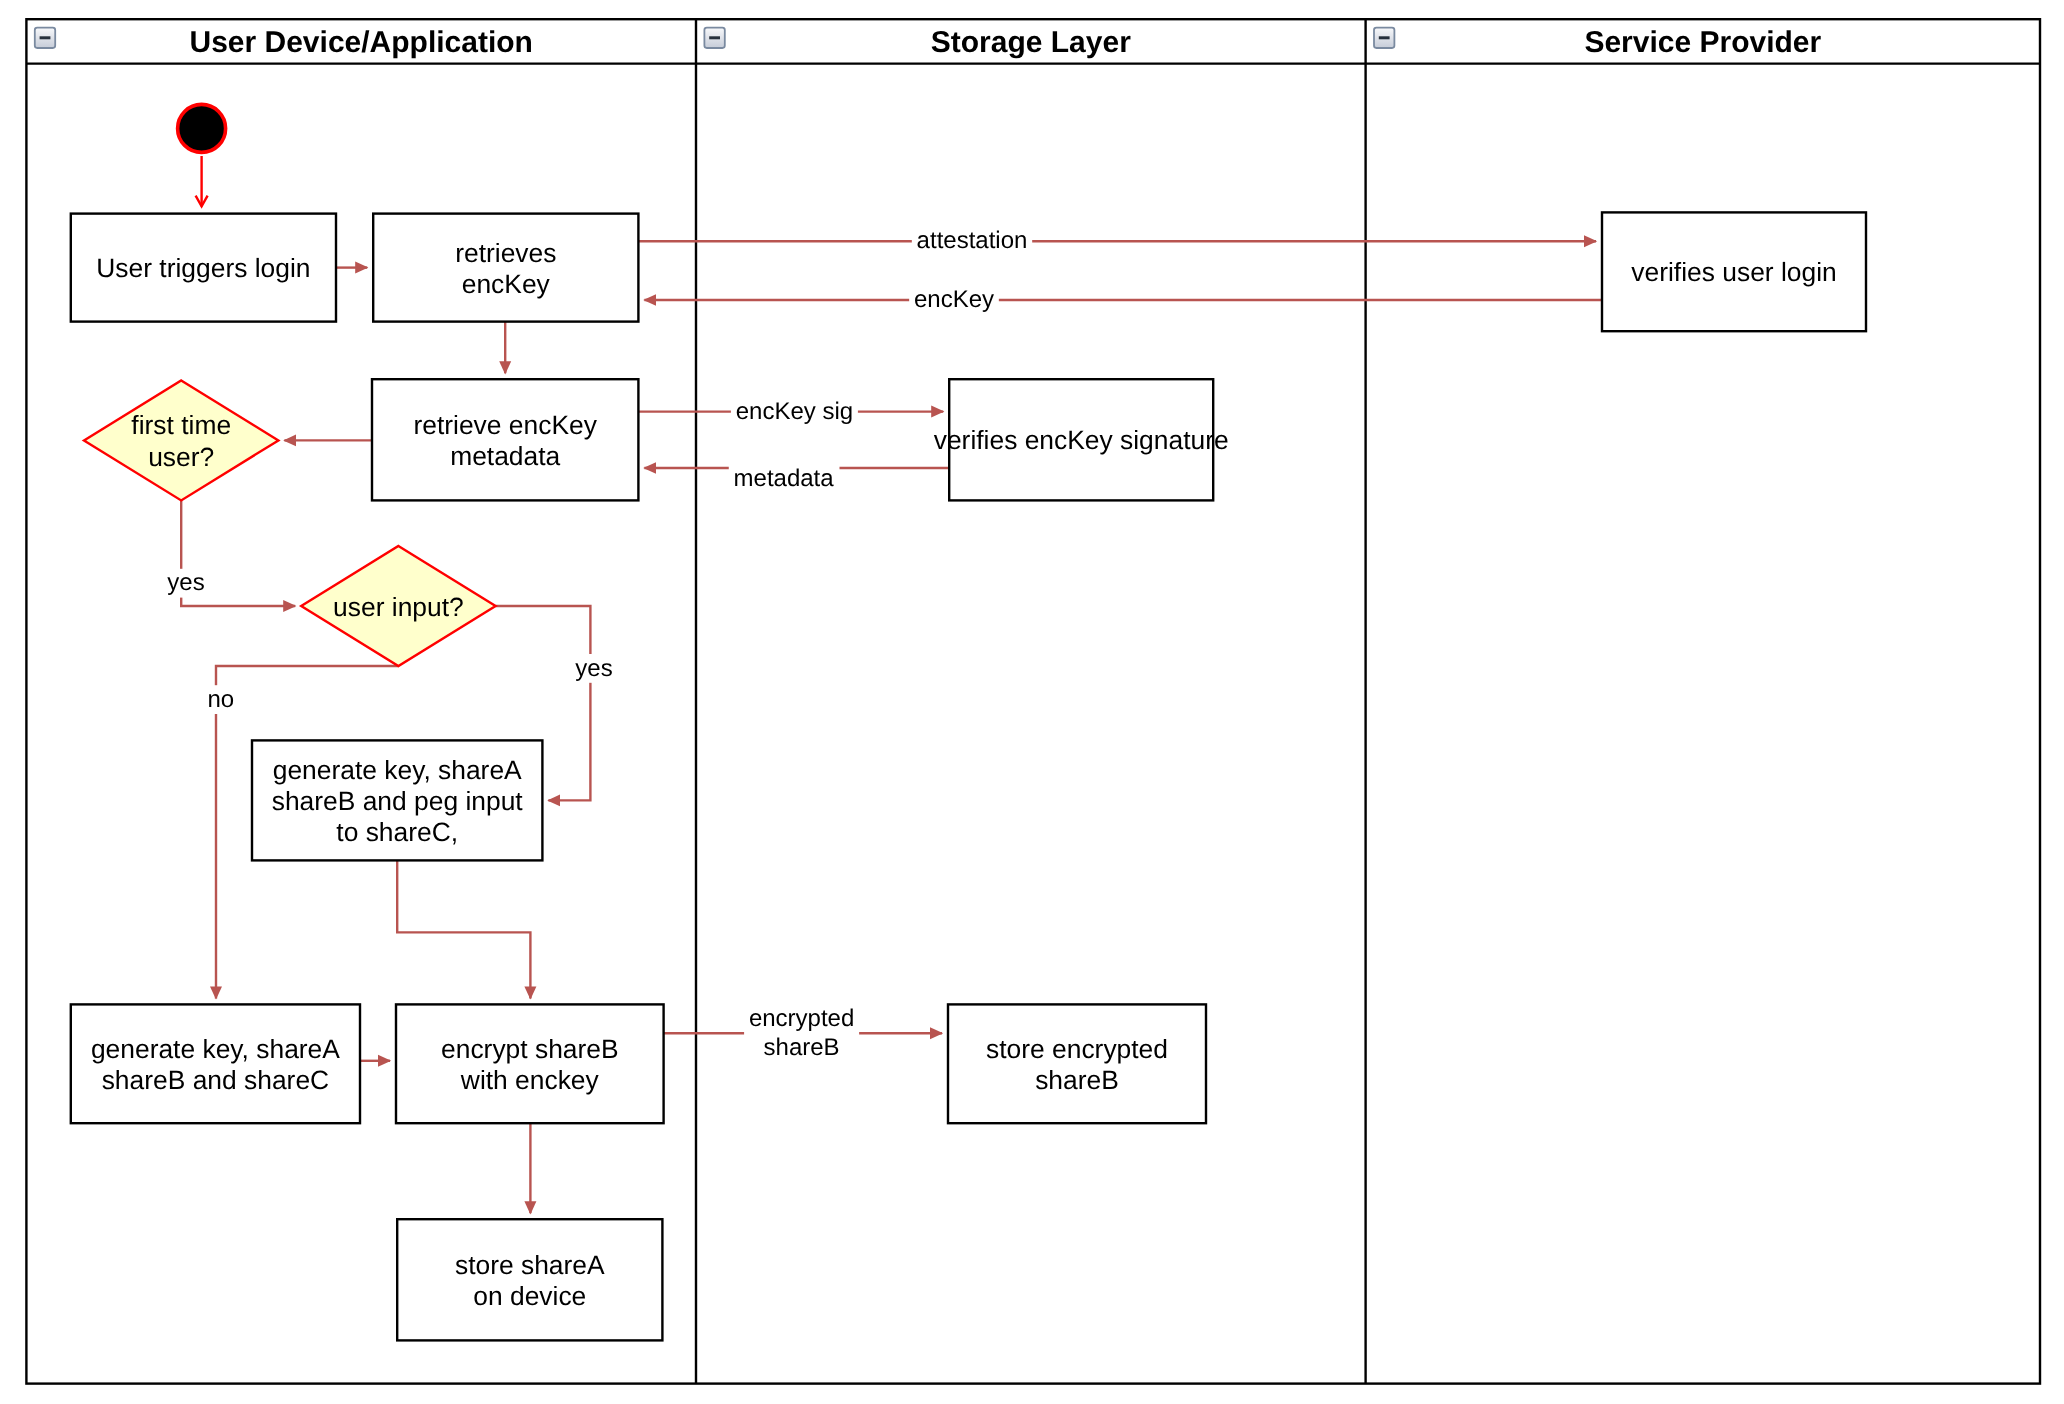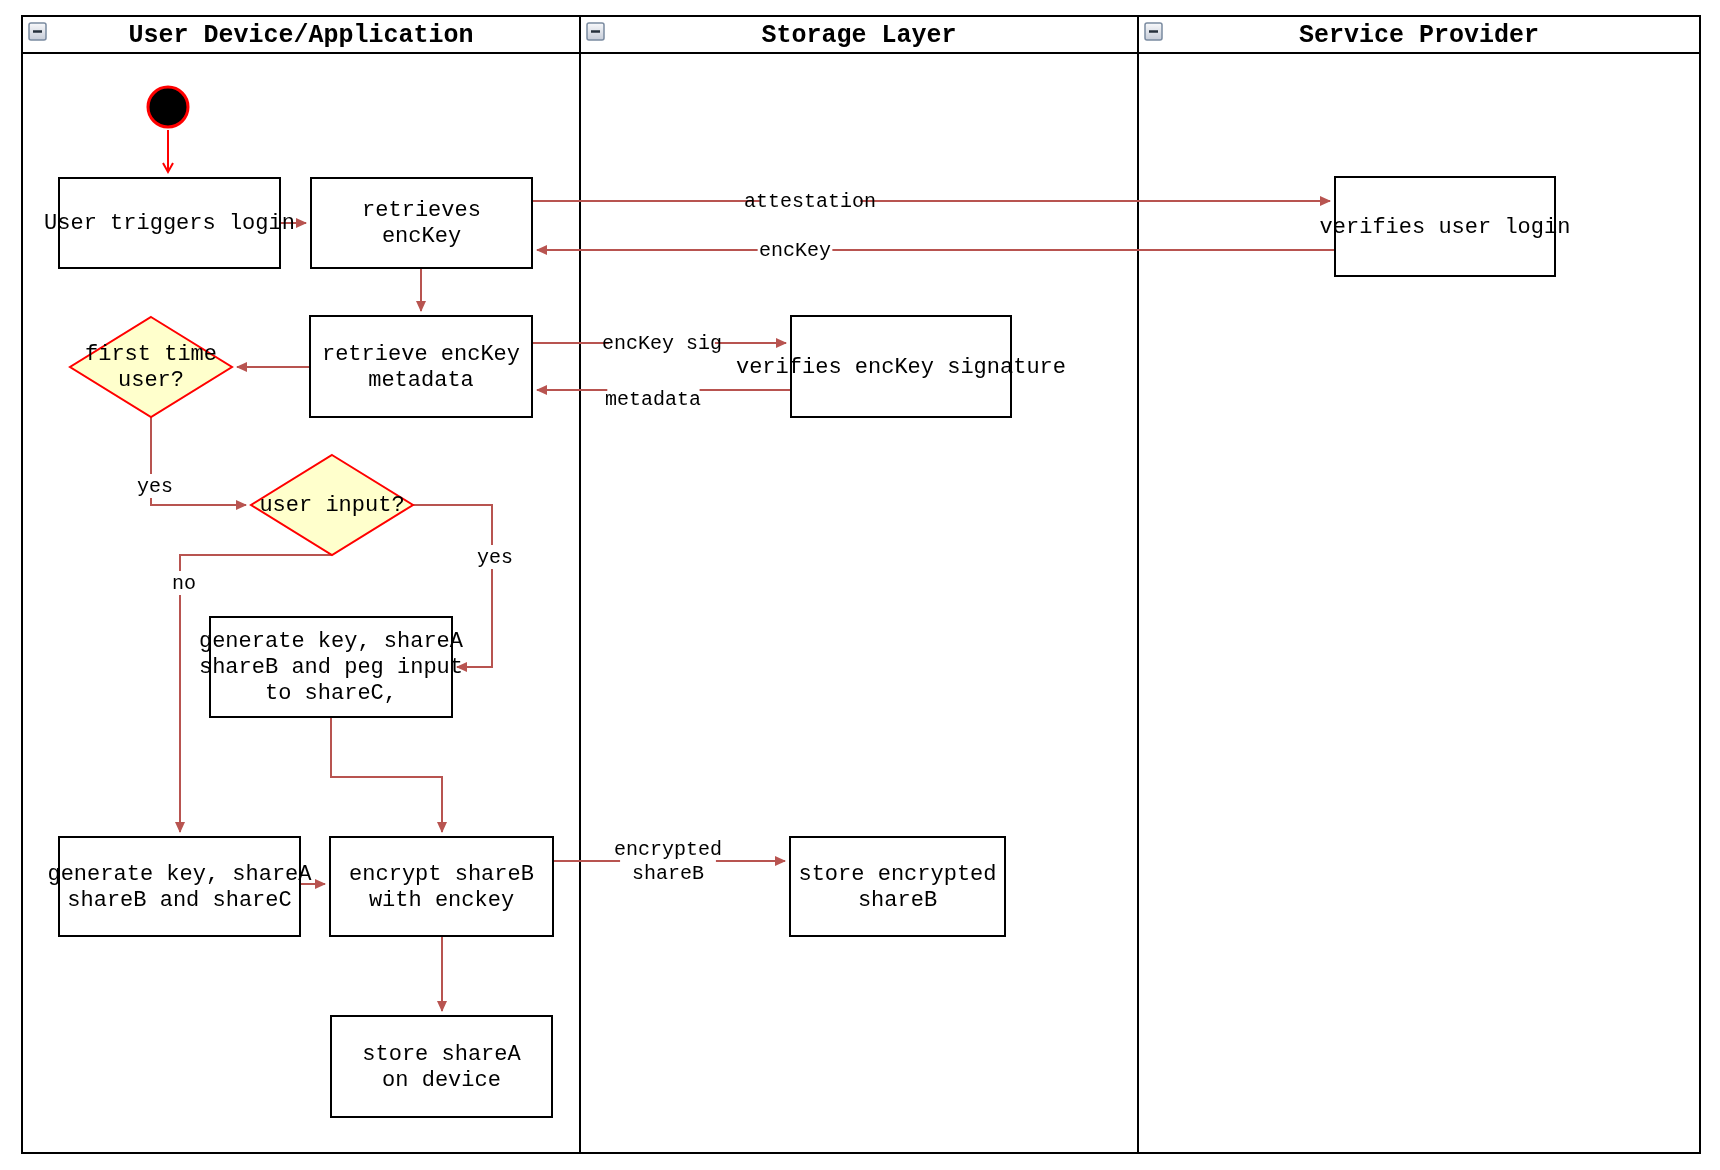--- a/index.html
+++ b/index.html
@@ -1,17 +1,17 @@
 <!DOCTYPE html>
 <html><head>
 <meta charset="utf-8">
 <style>
   html,body{margin:0;padding:0;background:#ffffff;}
   body{font-family:"Liberation Sans", sans-serif;}
-  #stage{position:relative;width:1720px;height:1170px;background:#ffffff;font-family:Liberation Mono, monospace;}
+  #stage{position:relative;width:1720px;height:1170px;background:#ffffff;}
   svg{display:block;}
   text,tspan{dominant-baseline:central;}
   .lane-title{font-size:25px;font-weight:bold;fill:#000000;}
   .node-text{font-size:22px;fill:#000000;}
   .edge-label-text{font-size:20px;fill:#000000;}
 </style>
 </head>
 <body>
 
 <div id="stage">

